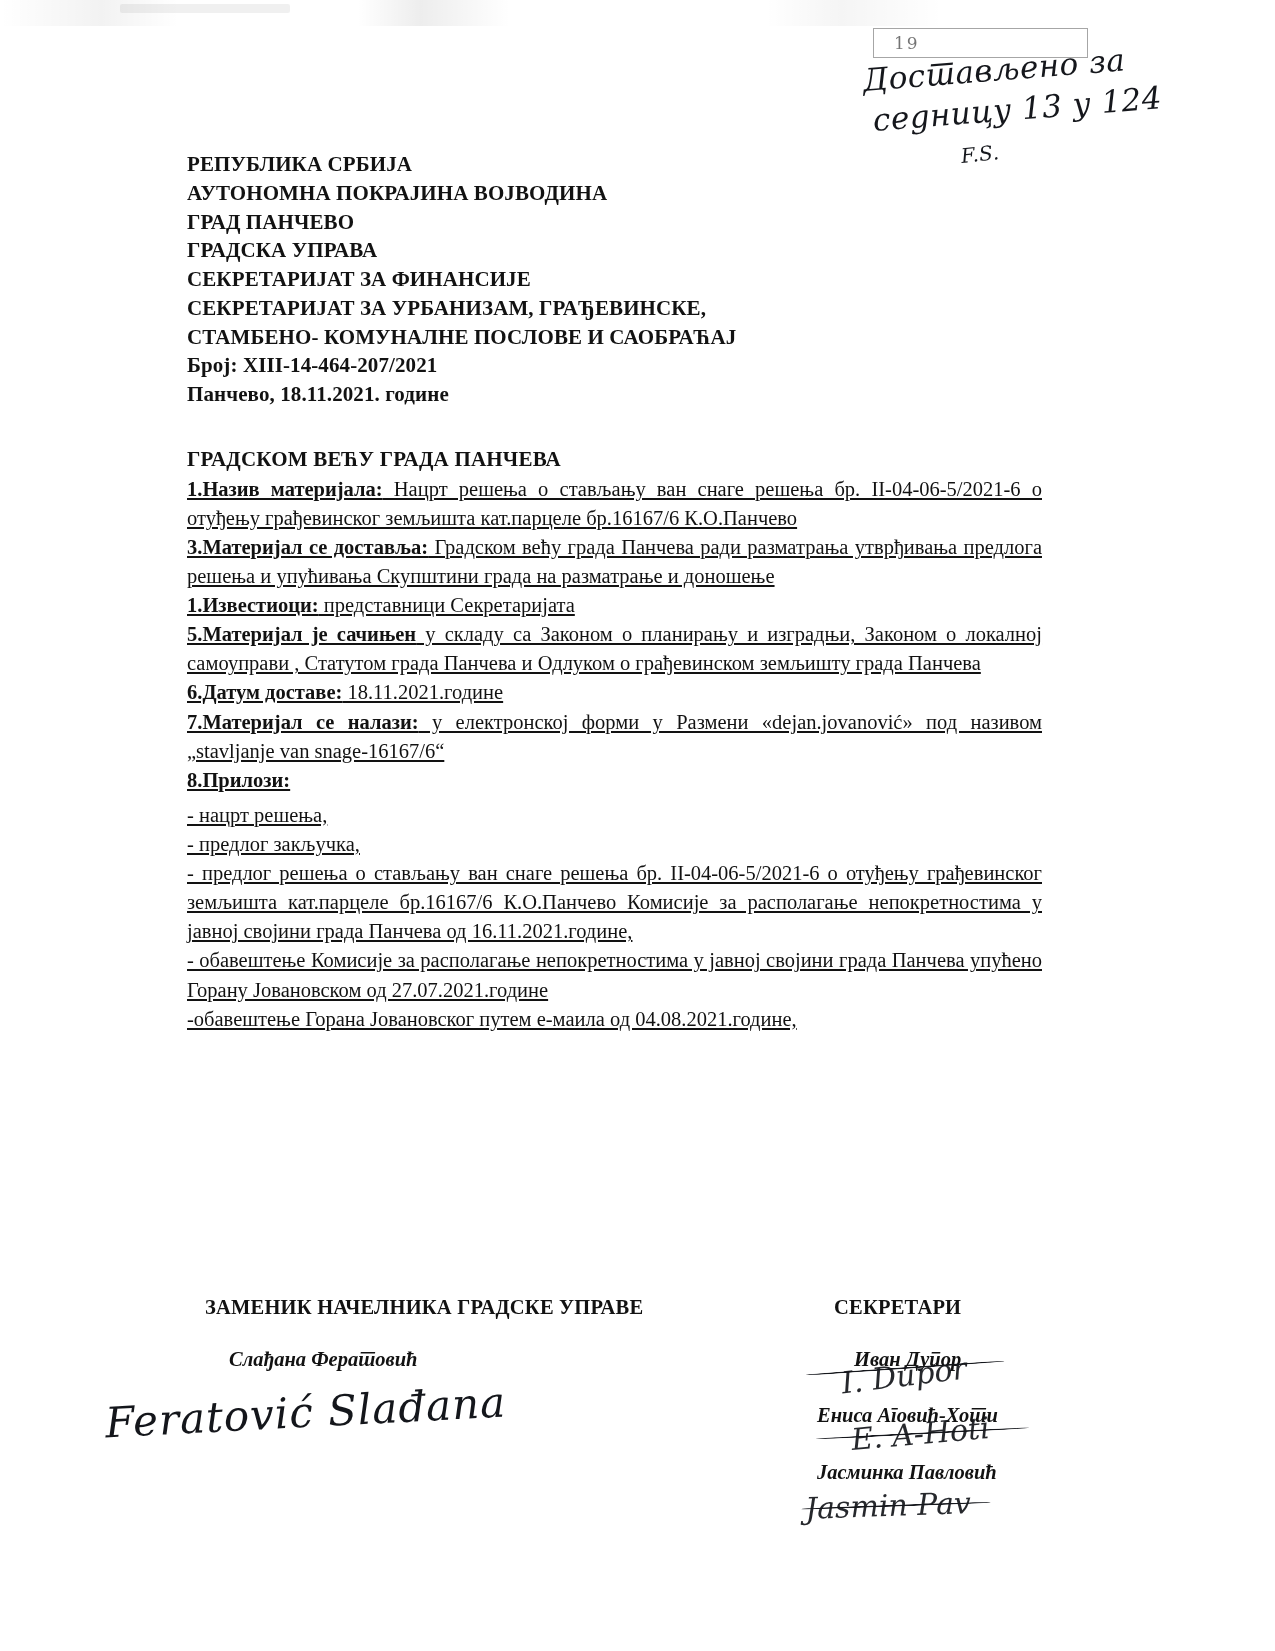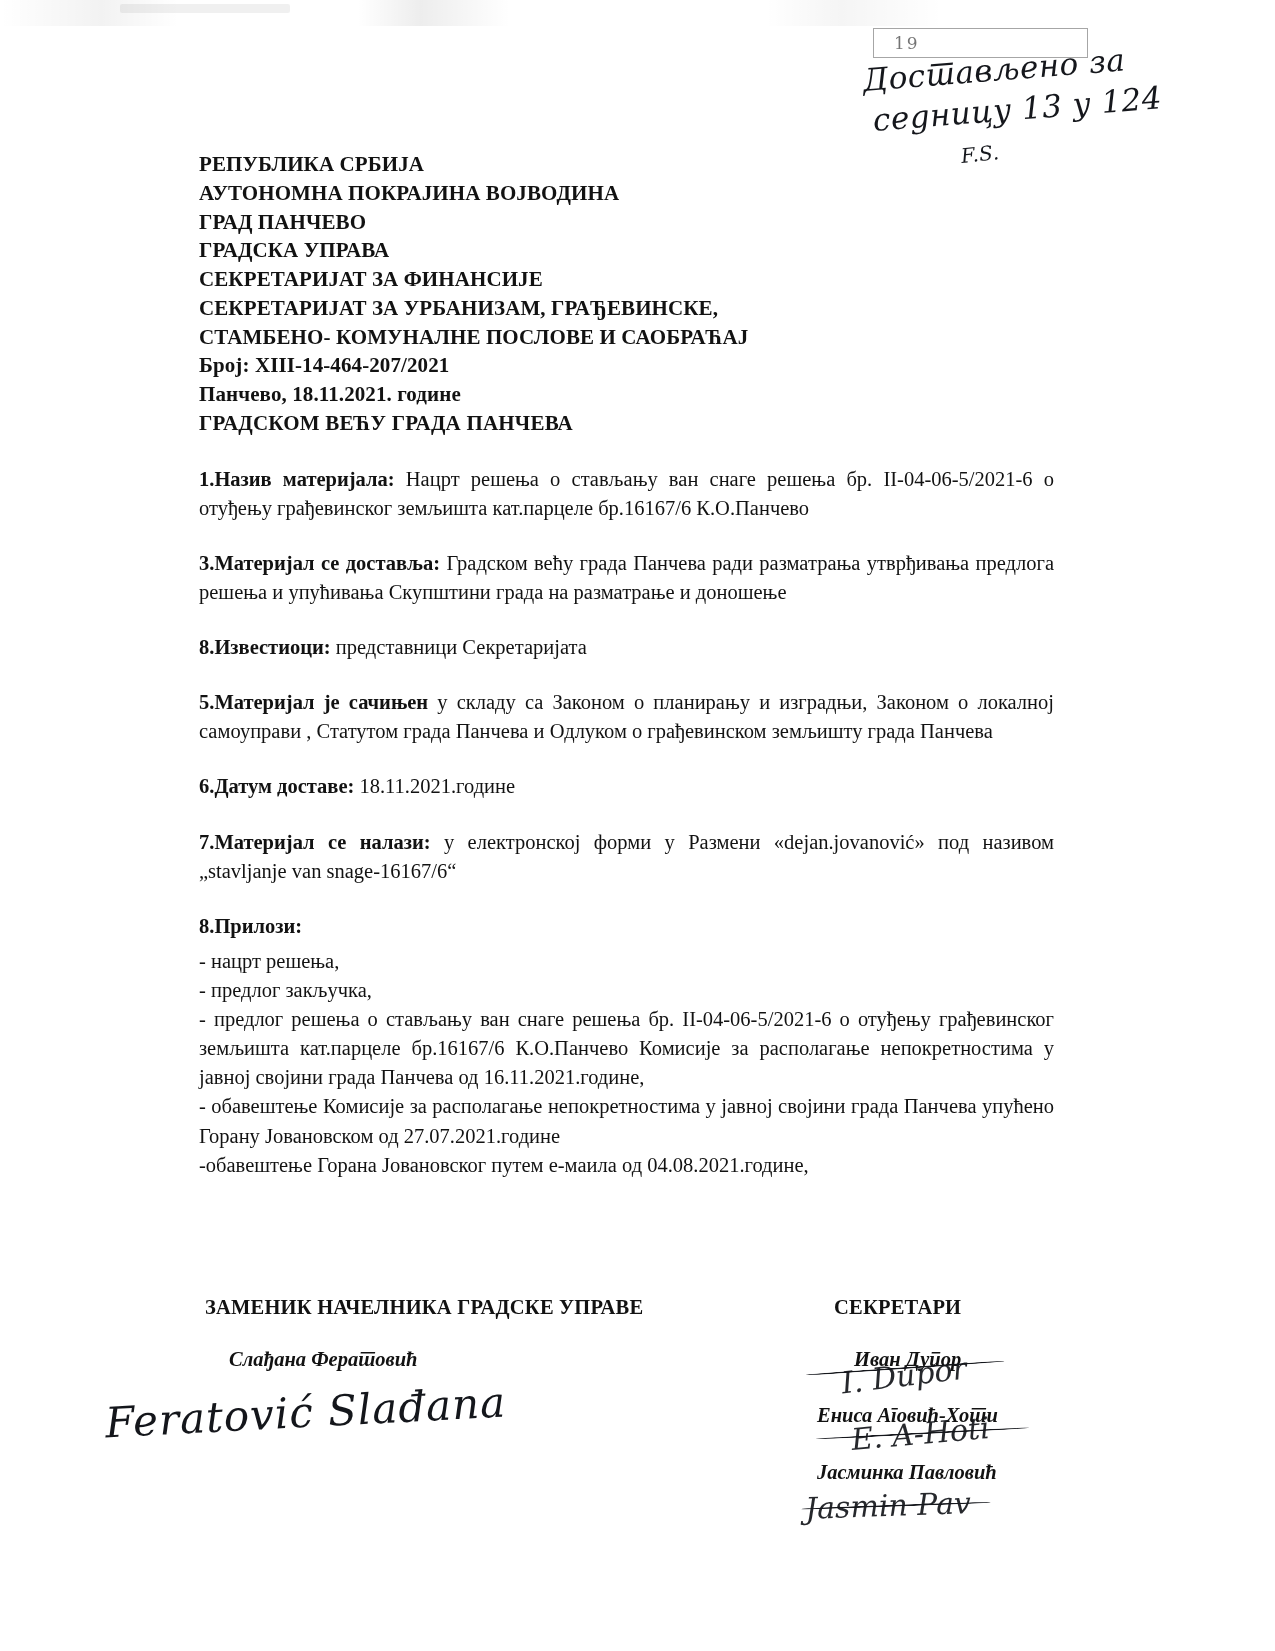--- a/index.html
+++ b/index.html
@@ -84,44 +84,45 @@
   .hand-line.l1 { position: absolute; left: 8px;  top: 34px; }
   .hand-line.l2 { position: absolute; left: 18px; top: 74px; }
   .hand-line.l3 {
     position: absolute; left: 106px; top: 116px;
     font-size: 20px; transform: rotate(-6deg);
   }
 
   
   .content {
     position: absolute;
-    left: 199px;
+    left: 187px;
     top: 150px;
     width: 855px;
     font-size: 20.5px;
     line-height: 1.42;
   }
 
   .header-block {
     font-weight: bold;
     font-size: 21px;
     line-height: 1.37;
     letter-spacing: 0.1px;
   }
   .header-block .hl { display: block; white-space: nowrap; }
 
   .addressee {
+    margin-top: 36px;
     font-weight: bold;
     font-size: 21px;
     letter-spacing: 0.2px;
   }
 
   .item {
-    margin-top: 26px;
     text-align: justify;
+    text-decoration: underline;
   }
   .item .lbl { font-weight: bold; }
   .item p { margin: 0; }
 
   .attach-list {
     margin-top: 6px;
     text-align: justify;
   }
   .attach-list .row { margin: 0; }
   .attach-list .row.just { text-align: justify; }
@@ -231,21 +232,21 @@
     <div class="item">
       <p><span class="lbl">1.Назив материјала:</span><span> Нацрт решења о стављању ван снаге решења бр. II-04-06-5/2021-6 о отуђењу грађевинског земљишта кат.парцеле бр.16167/6 К.О.Панчево</span></p>
     </div>
 
 
     <div class="item">
       <p><span class="lbl">3.Материјал се доставља:</span><span> Градском већу града Панчева ради разматрања утврђивања предлога решења  и упућивања Скупштини града на разматрање и доношење</span></p>
     </div>
 
     <div class="item">
-      <p><span class="lbl">8.Известиоци:</span><span> представници Секретаријата</span></p>
+      <p><span class="lbl">1.Известиоци:</span><span> представници Секретаријата</span></p>
     </div>
 
     <div class="item">
       <p><span class="lbl">5.Материјал је сачињен</span><span> у складу са Законом о планирању и изградњи, Законом о локалној самоуправи , Статутом града Панчева и Одлуком о грађевинском земљишту града Панчева</span></p>
     </div>
 
     <div class="item">
       <p><span class="lbl">6.Датум доставе:</span><span> 18.11.2021.године</span></p>
     </div>
 

